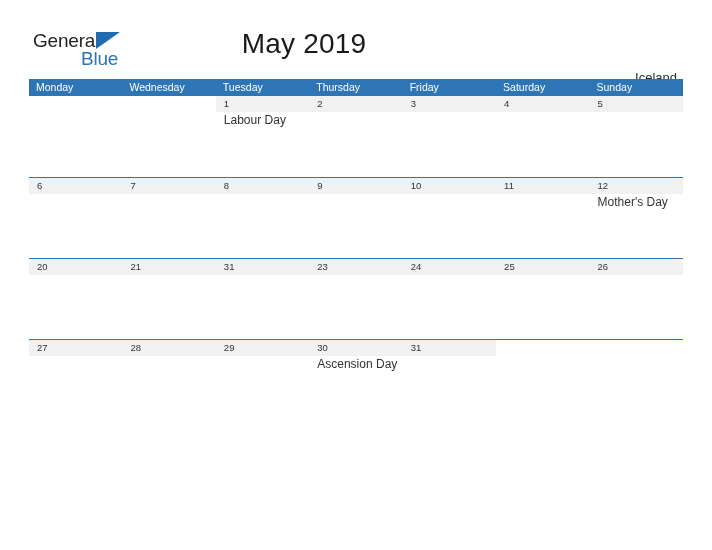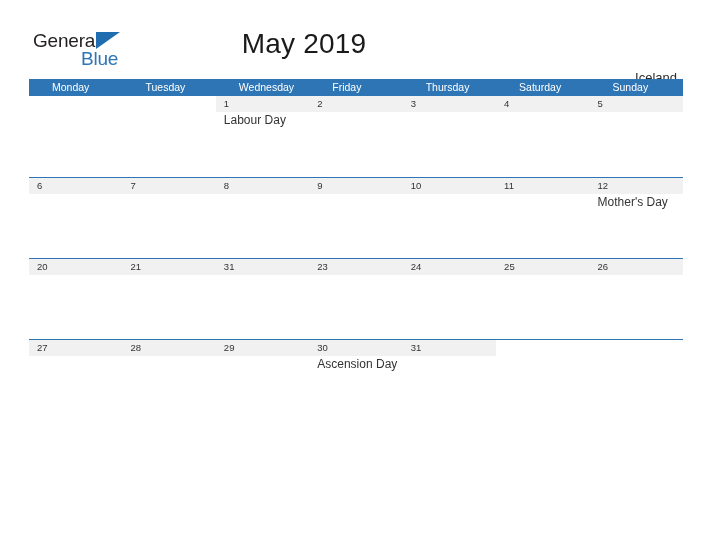--- a/index.html
+++ b/index.html
@@ -102,21 +102,21 @@
     display: flex;
     width: 654px;
     height: 17px;
     background: #2e75b6;
   }
   .weekday-cell {
     flex: 1 1 0;
     color: #ffffff;
     font-size: 10.5px;
     line-height: 17px;
-    padding-left: 23px;
+    padding-left: 7px;
     box-sizing: border-box;
     font-family: "Liberation Sans", sans-serif;
     white-space: nowrap;
   }
 
   .week-row {
     width: 654px;
     height: 81px;
     position: relative;
     border-top: 1.3px solid #2e75b6;
@@ -179,24 +179,24 @@
     <div class="cal-title">May 2019</div>
 
     <div class="country">Iceland</div>
 
   </div>
 
   <div class="calendar">
 
     <div class="weekday-header">
       <div class="weekday-cell">Monday</div>
+      <div class="weekday-cell">Wednesday</div>
       <div class="weekday-cell">Tuesday</div>
-      <div class="weekday-cell">Wednesday</div>
+      <div class="weekday-cell">Thursday</div>
       <div class="weekday-cell">Friday</div>
-      <div class="weekday-cell">Thursday</div>
       <div class="weekday-cell">Saturday</div>
       <div class="weekday-cell">Sunday</div>
     </div>
 
     <div class="week-row first">
       <div class="daynum-band">
         <div class="daynum-cell empty"></div>
         <div class="daynum-cell empty"></div>
         <div class="daynum-cell">1</div>
         <div class="daynum-cell">2</div>

